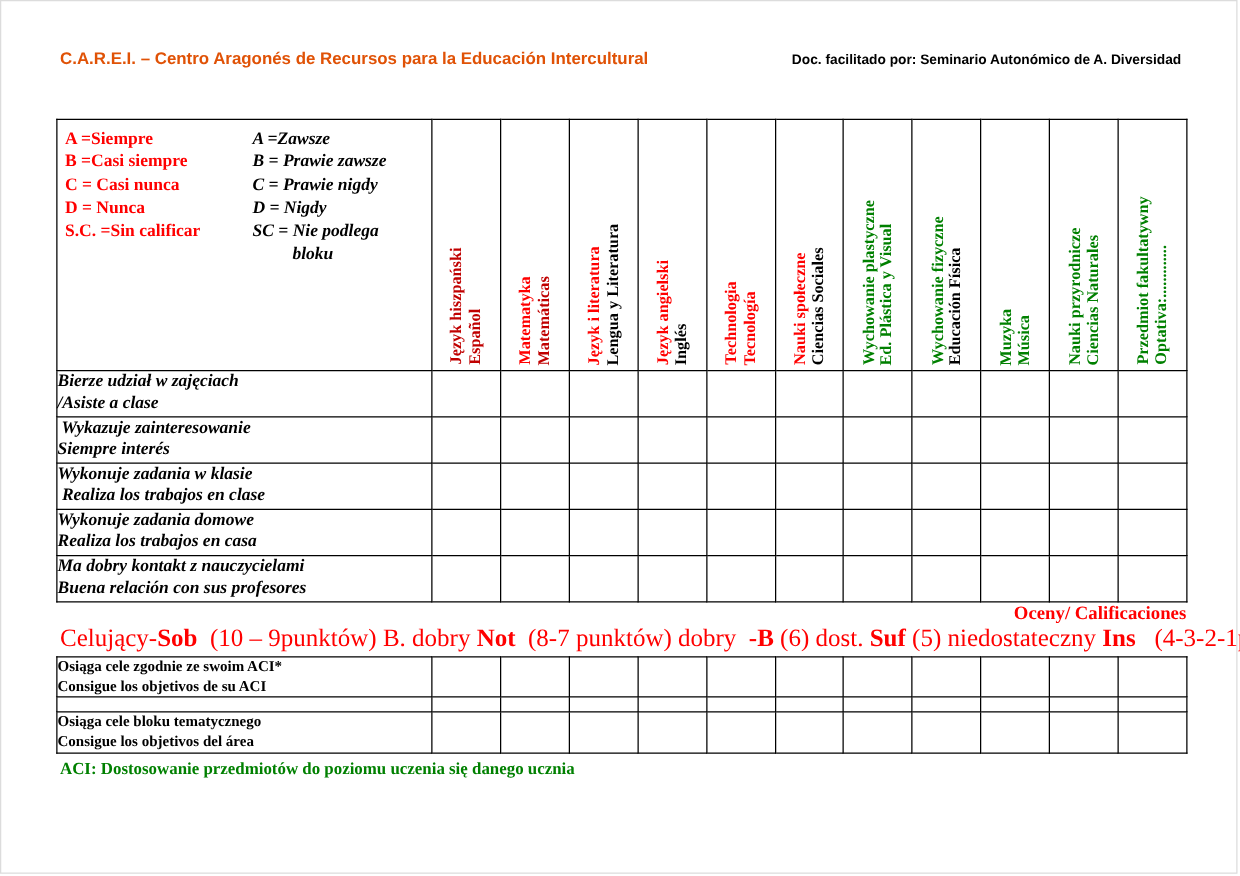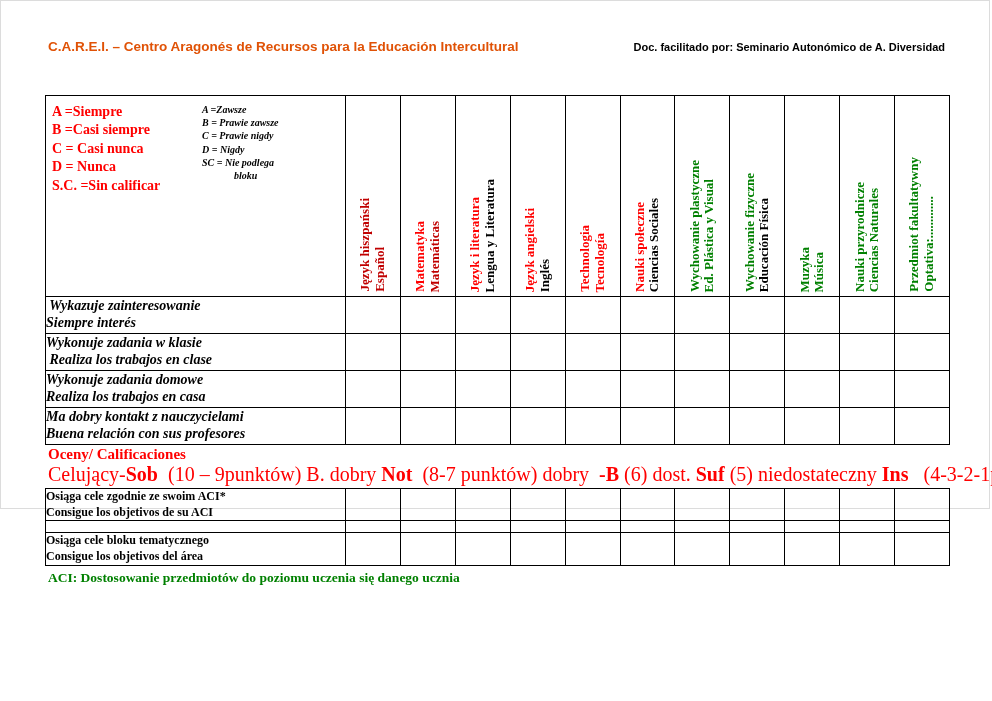--- a/index.html
+++ b/index.html
@@ -1,44 +1,44 @@
 <!DOCTYPE html>
 <html style="--title_orange: #E05206; --red: #FF0000; --dark_red: #C00000; --green: #008000; --highlight_yellow: #FFFF00;"><head>
 <meta charset="utf-8">
 <style>
   html,body{margin:0;padding:0;}
   body{
     width:992px;height:701px;background:#fff;color:#000;
     font-family:"Liberation Serif",serif;overflow:hidden;
   }
-  .page{position:relative;width:990px;height:509px;border:1px solid #dcdcdc;box-sizing:border-box;background:#fff;}
+  .page{position:relative;width:990px;height:699px;border:1px solid #dcdcdc;box-sizing:border-box;background:#fff;}
   .top{display:flex;justify-content:space-between;align-items:baseline;padding:38px 44px 0 47px;}
   .title{font-family:"Liberation Sans",sans-serif;font-weight:bold;font-size:13.5px;color:var(--title_orange,#E05206);white-space:pre;}
   .doc-note{font-family:"Liberation Sans",sans-serif;font-weight:bold;font-size:11px;white-space:pre;}
 
   table.grid{border-collapse:collapse;table-layout:fixed;margin:41px 0 0 44px;width:905px;}
   table.grid th,table.grid td{border:1.5px solid #000;padding:0;box-sizing:border-box;}
   col.label-col{width:300px;}
 
   th.legend-cell{vertical-align:top;text-align:left;font-weight:normal;}
   .legend{display:flex;padding:7px 4px 0 6px;}
   .legend-es{width:150px;color:var(--red,#f00);font-weight:bold;font-size:14px;line-height:1.32;white-space:pre;}
-  .legend-pl{font-weight:bold;font-style:italic;font-size:10px;line-height:1.32;white-space:pre;}
+  .legend-pl{font-weight:bold;font-style:italic;font-size:14px;line-height:1.32;white-space:pre;}
   .legend-pl .indent{padding-left:32px;}
 
   th.subj{vertical-align:bottom;}
   .vwrap{display:flex;justify-content:center;align-items:flex-end;height:200px;padding-bottom:4px;box-sizing:border-box;}
   .v{writing-mode:vertical-rl;transform:rotate(180deg);font-size:13px;line-height:1.12;white-space:nowrap;}
   .v.es{font-weight:bold;}
 
   td.row-label{vertical-align:top;text-align:left;padding:1px 2px 1px 5px;height:37px;}
   .row-label .ln{font-weight:bold;font-style:italic;font-size:14px;line-height:1.22;white-space:pre;}
   td.cell{height:37px;}
 
-  .oceny{margin:1px 40px 0 47px;}
+  .oceny{margin:1px 40px 0 47px;text-align:right;}
   .oceny-title{color:var(--red,#f00);font-weight:bold;font-size:15px;line-height:1.15;}
   .oceny-scale{color:var(--red,#f00);font-size:20px;line-height:1.1;white-space:pre;}
   .oceny-scale .b{font-weight:bold;}
 
   table.aci{margin-top:3px;}
   table.aci td.row-label{height:32px;}
   table.aci .ln{font-weight:bold;font-style:normal;font-size:12px;line-height:1.3;white-space:pre;}
   table.aci td.cell{height:32px;}
   table.aci tr.spacer td{height:12px;}
 
@@ -144,20 +144,37 @@
             <div class="vwrap">
               <span class="v pl" style="color: rgb(0, 128, 0);">Przedmiot fakultatywny</span>
               <span class="v es" style="color: rgb(0, 128, 0);">Optativa:.............</span>
             </div>
           </th>
         </tr>
     </thead>
     <tbody id="main-body">
         <tr>
           <td class="row-label">
+            <div class="ln">Bierze udział w zajęciach</div>
+            <div class="ln">/Asiste a clase</div>
+          </td>
+          <td class="cell"></td>
+          <td class="cell"></td>
+          <td class="cell"></td>
+          <td class="cell"></td>
+          <td class="cell"></td>
+          <td class="cell"></td>
+          <td class="cell"></td>
+          <td class="cell"></td>
+          <td class="cell"></td>
+          <td class="cell"></td>
+          <td class="cell"></td>
+        </tr>
+        <tr>
+          <td class="row-label">
             <div class="ln"> Wykazuje zainteresowanie</div>
             <div class="ln">Siempre interés</div>
           </td>
           <td class="cell"></td>
           <td class="cell"></td>
           <td class="cell"></td>
           <td class="cell"></td>
           <td class="cell"></td>
           <td class="cell"></td>
           <td class="cell"></td>

